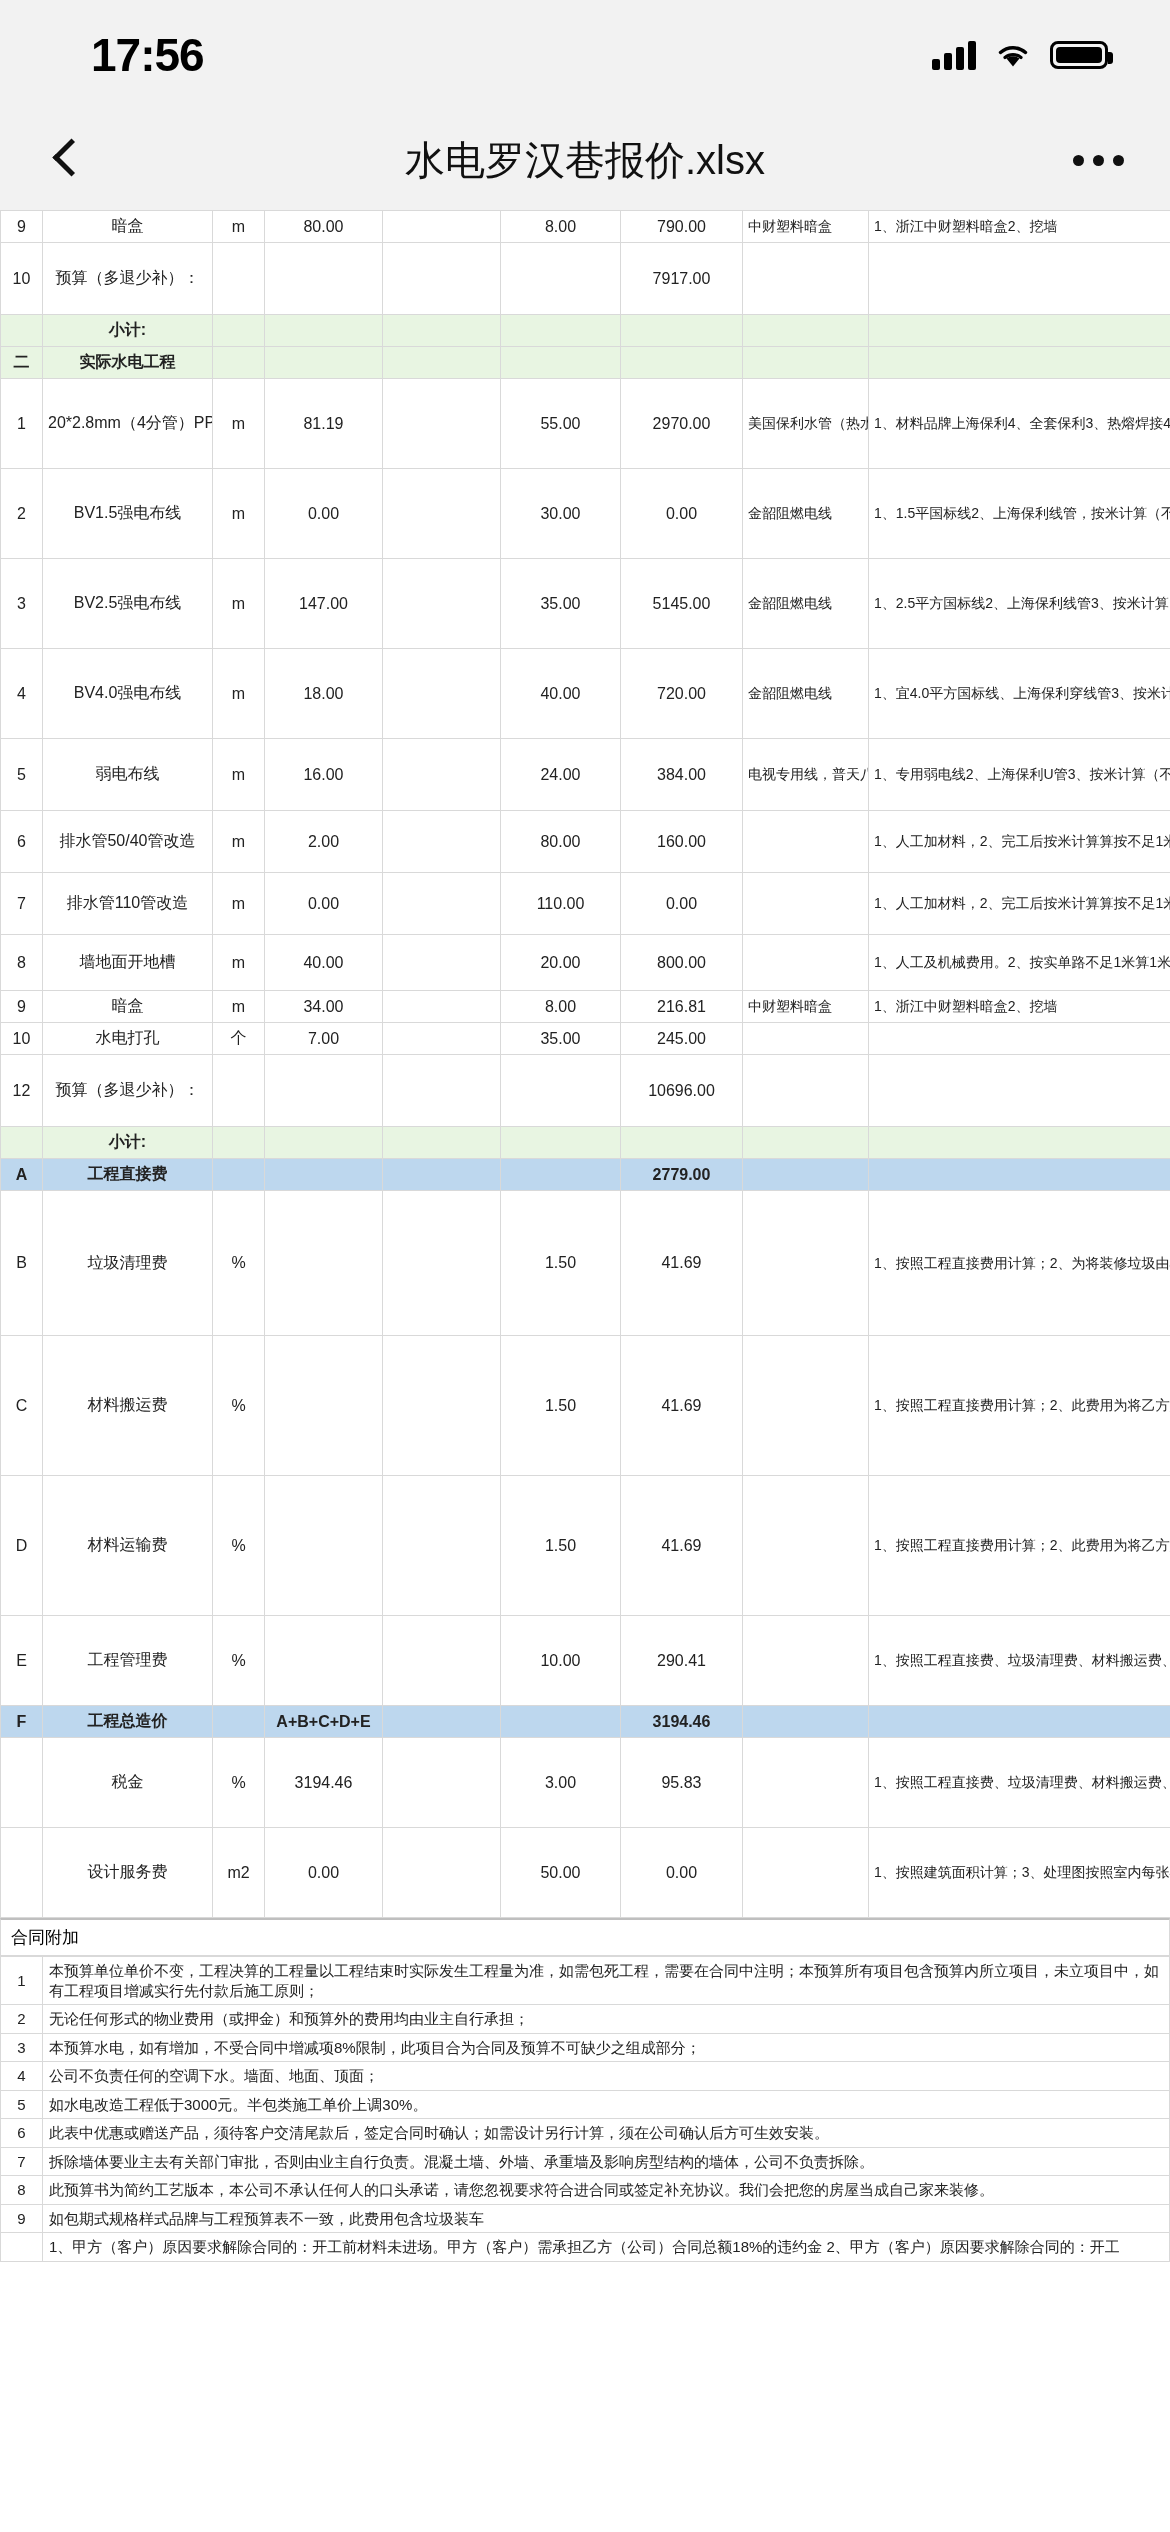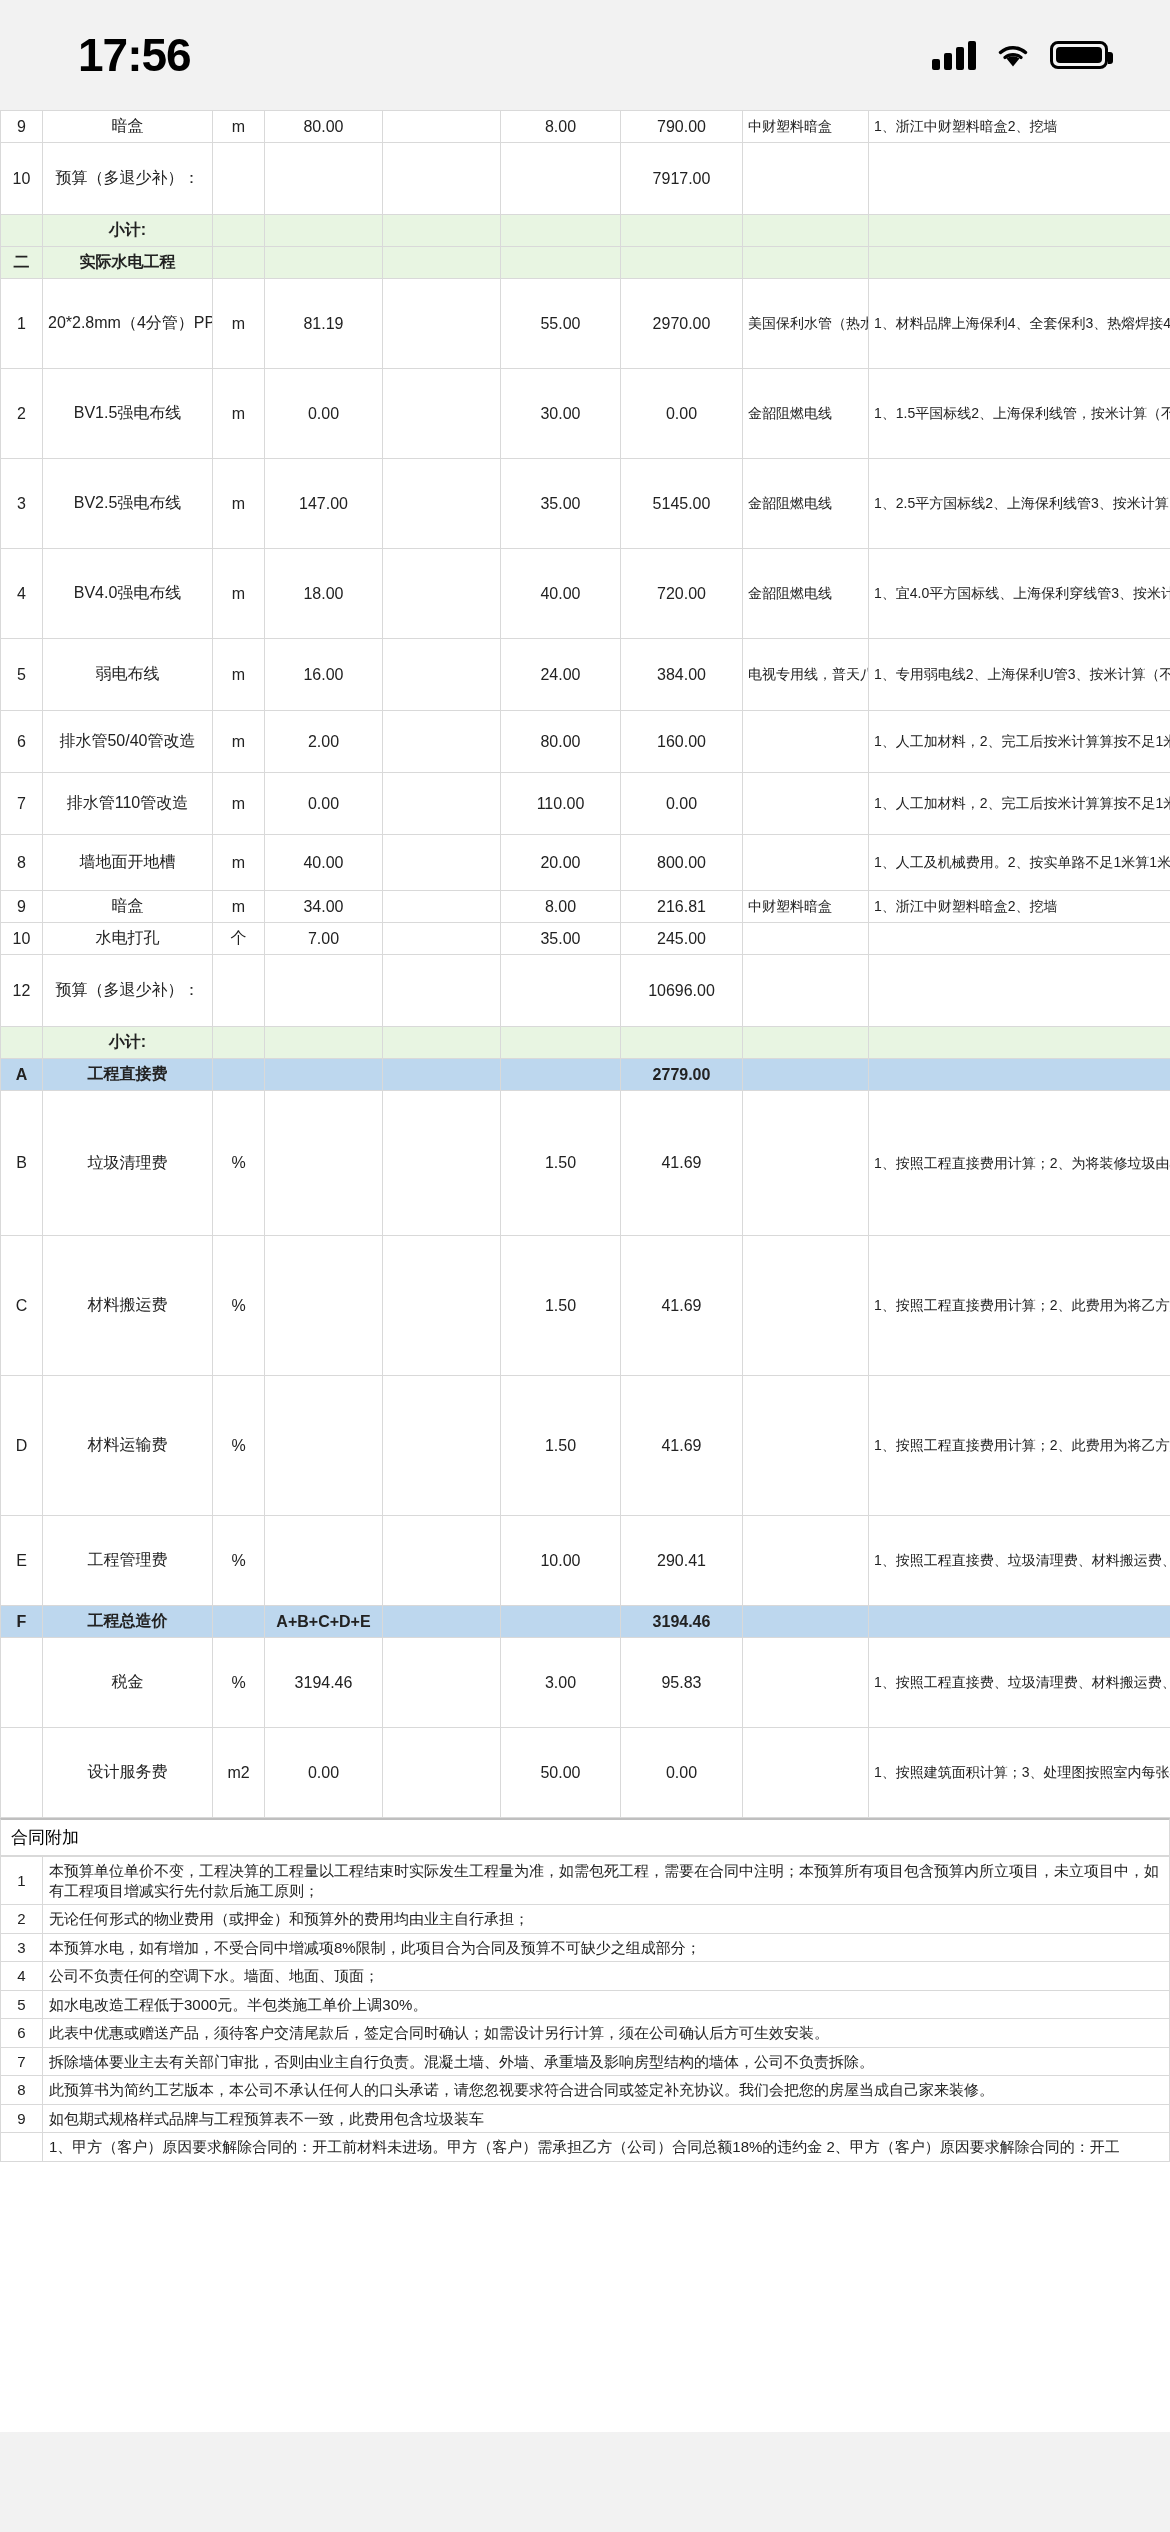--- a/index.html
+++ b/index.html
@@ -16,20 +16,21 @@
     background: #f2f2f2;
   }
   
   .statusbar {
     height: 110px;
     background: #f2f2f2;
     display: flex;
     align-items: center;
     justify-content: space-between;
     padding: 0 62px 0 78px;
+    margin-left: 13px;
   }
   .clock {
     font-size: 46px;
     font-weight: 600;
     color: #000;
     letter-spacing: -1px;
   }
   .status-icons {
     display: flex;
     align-items: center;
@@ -169,20 +170,29 @@
             <path d="M6.5 11.5 a19 19 0 0 1 25 0" stroke="#000" stroke-width="3.4" fill="none" stroke-linecap="round"></path>
             <path d="M11 16.5 a12.5 12.5 0 0 1 16 0" stroke="#000" stroke-width="3.2" fill="none" stroke-linecap="round"></path>
           </svg>
       </span>
       <span class="battery">
           <span></span>
         </span>
     </div>
   </div>
 
+  <div class="navbar">
+    <div class="back-chev"></div>
+    <div class="doc-title">水电罗汉巷报价.xlsx</div>
+    <div class="more-dots">
+        <i></i>
+        <i></i>
+        <i></i>
+      </div>
+  </div>
 
   <div class="sheet">
     <table class="grid">
 
       <tbody>
           <tr class="h32" style="height:20px">
         <td class="c-idx">9</td>
         <td class="c-name">暗盒</td>
         <td class="c-unit">m</td>
         <td class="c-qty">80.00</td>

